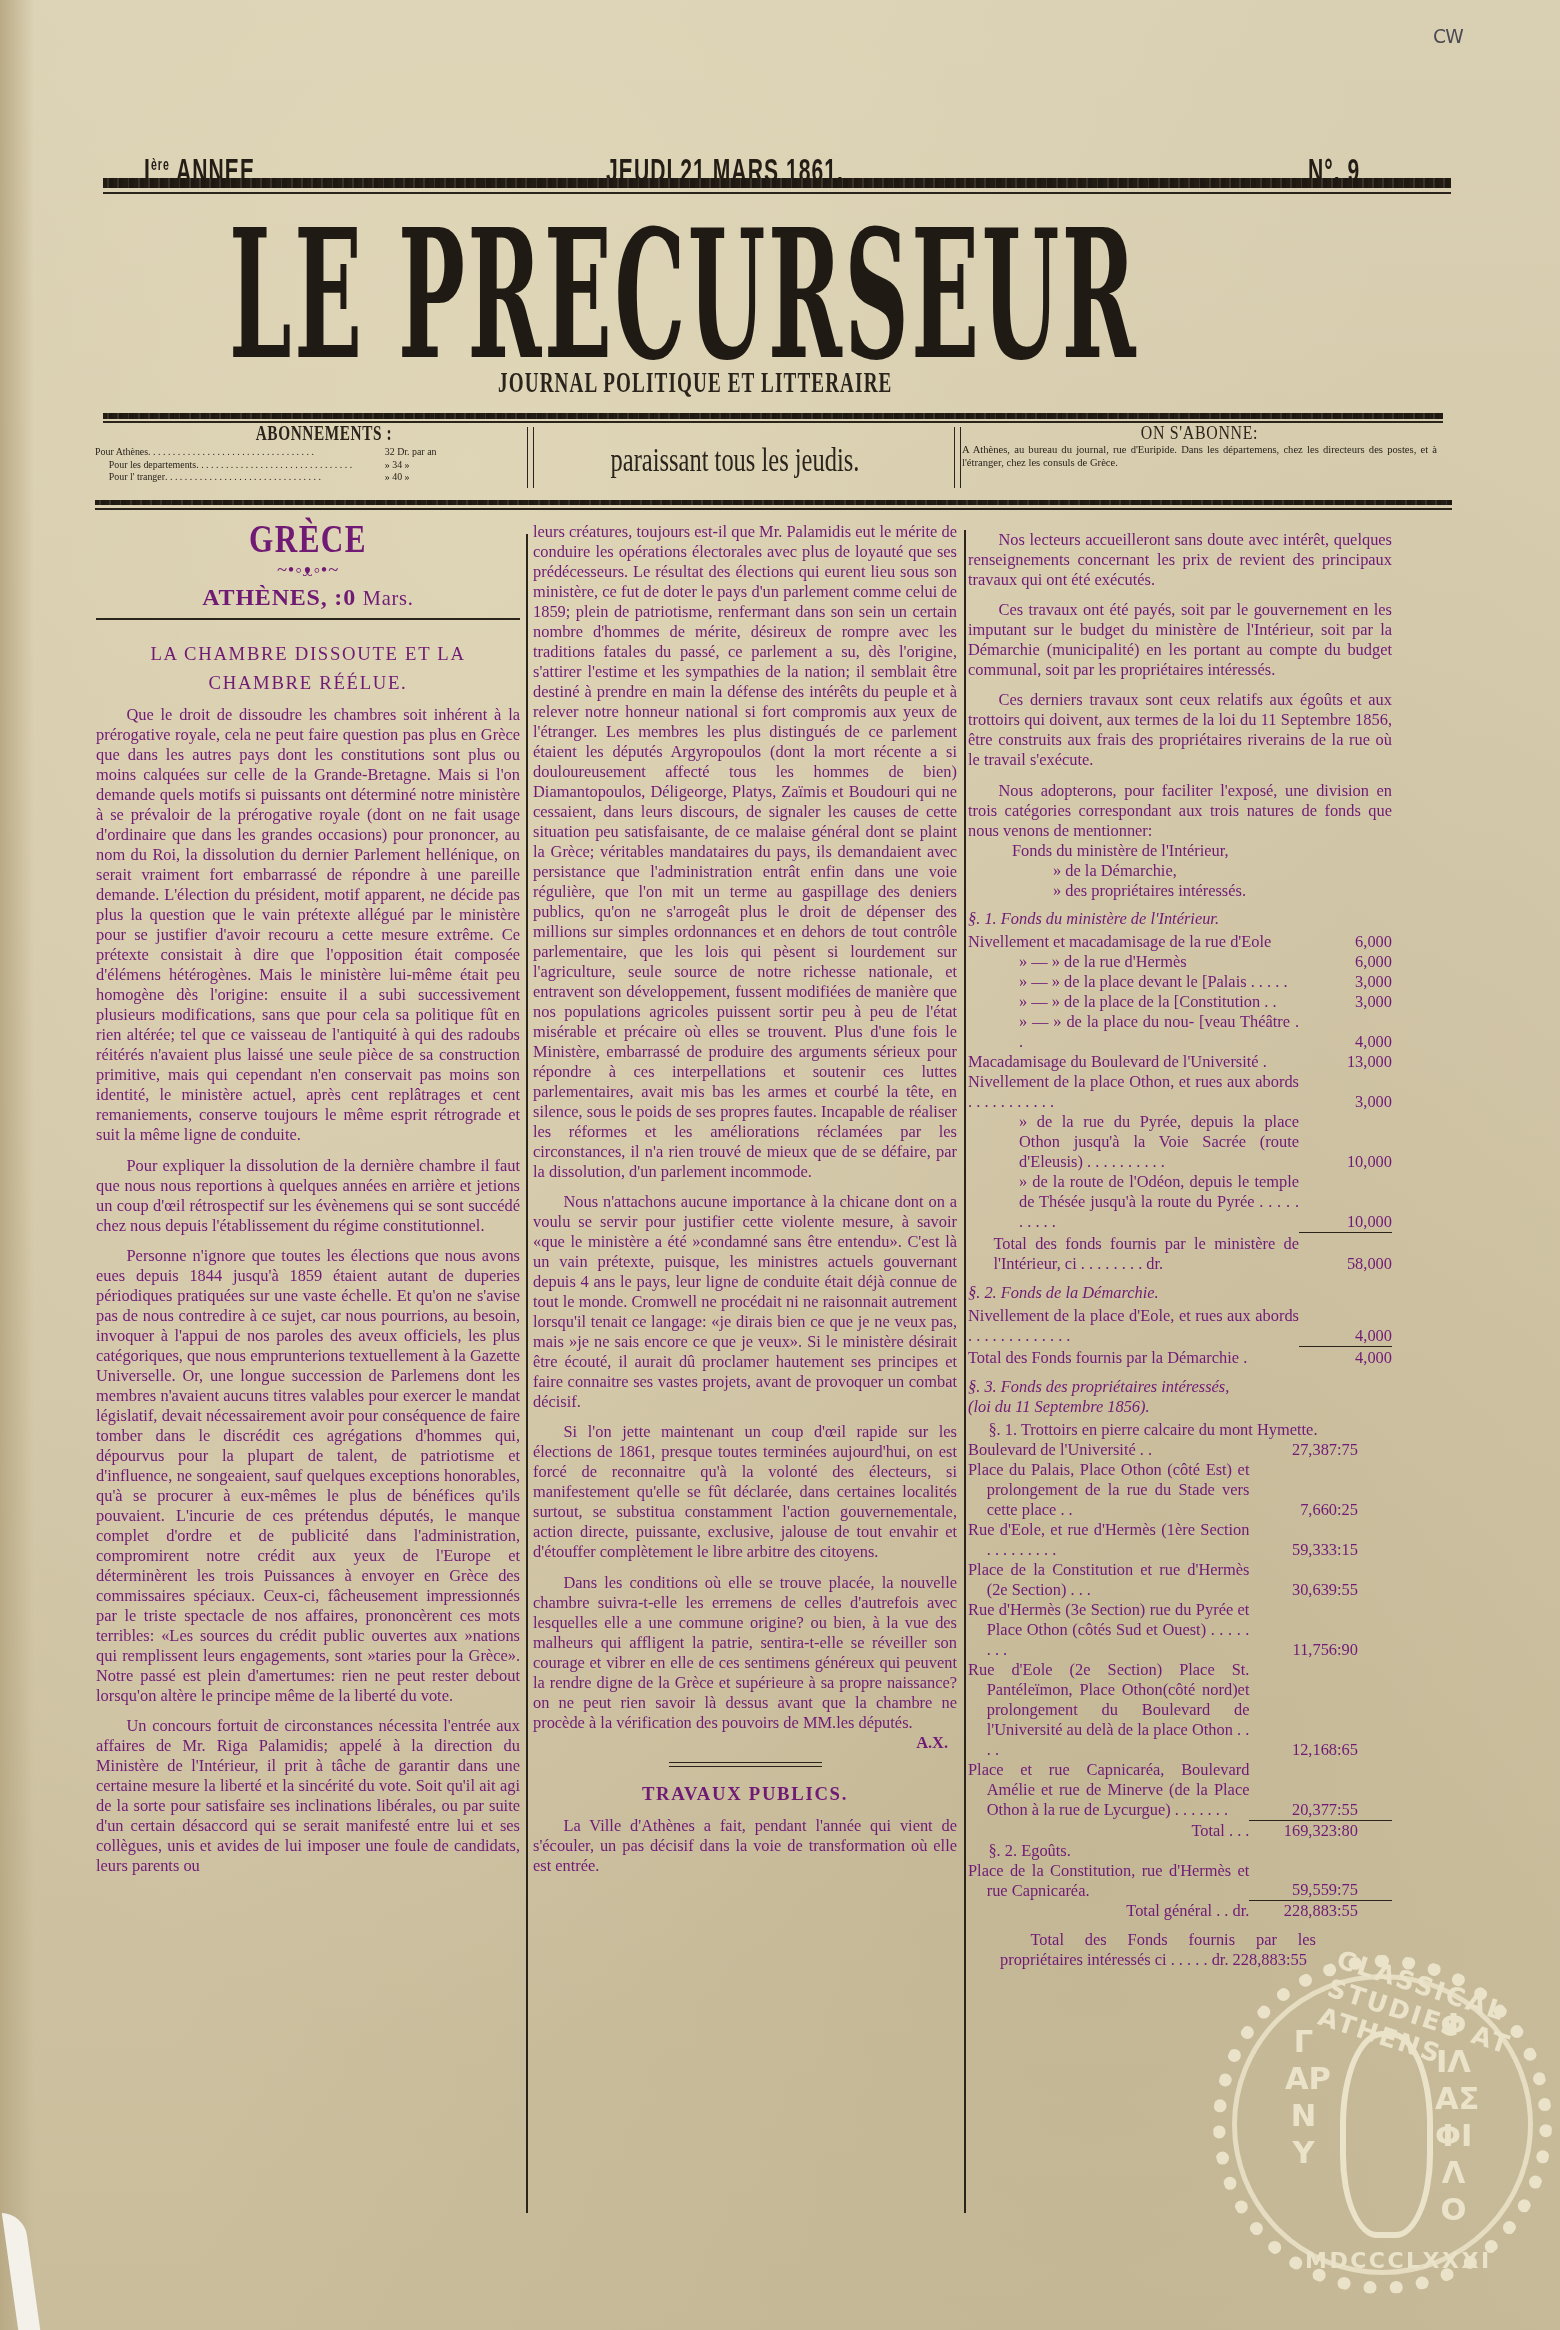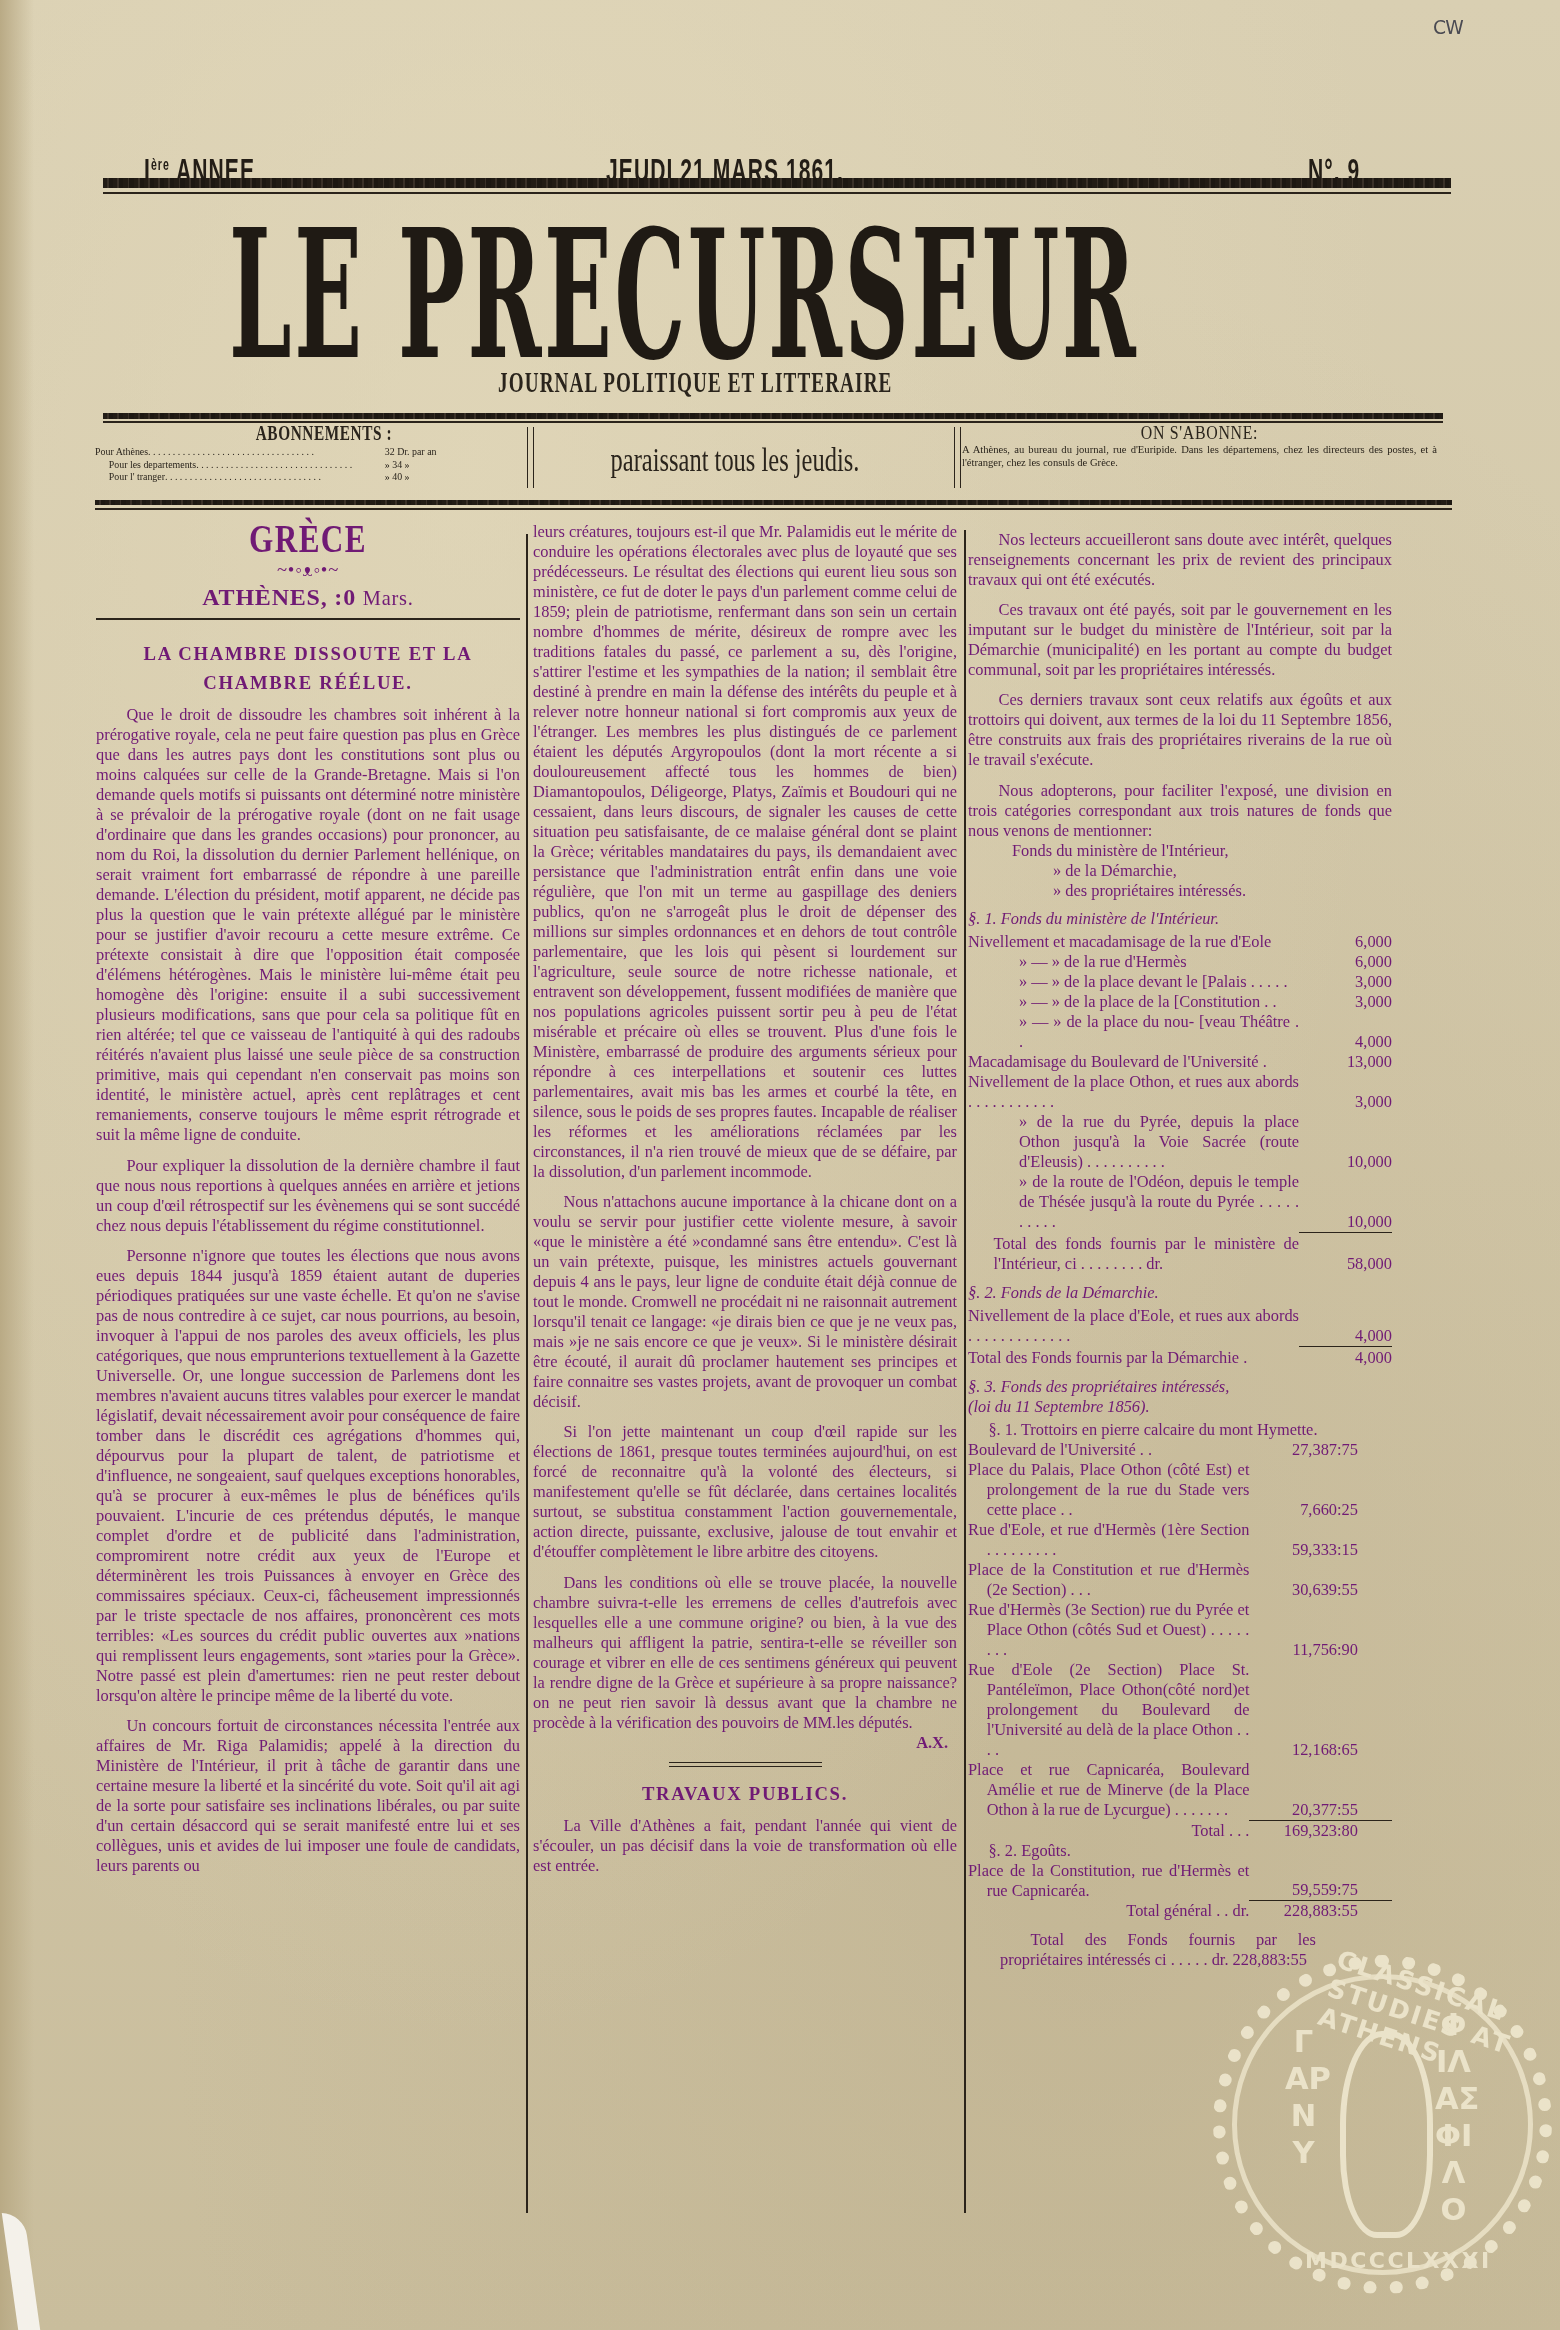--- a/index.html
+++ b/index.html
@@ -19,21 +19,21 @@
   }
   .left-edge {
     position: absolute; left: 0; top: 0; width: 34px; height: 2330px;
     background: linear-gradient(90deg, #b9aa85, rgba(0,0,0,0));
   }
   .tear {
     position: absolute; left: 10.2px; top: 2213px; width: 22px; height: 117px;
     background: #f4f1ea; border-radius: 0 34px 0 0; transform: skewX(8deg);
   }
   .archive-mark {
-    position: absolute; left: 1433px; top: 17px; font-family: "DejaVu Sans", sans-serif;
+    position: absolute; left: 1433px; top: 26px; font-family: "DejaVu Sans", sans-serif;
     font-size: 18.7px; color: #4a4a52; letter-spacing: -0.8px;
   }
   .masthead-top {
     position: absolute; left: 127px; top: 119px; width: 1306px; height: 51px;
     font-family: "Liberation Sans Narrow", "Liberation Sans", sans-serif;
     margin-top: 32px;
   }
   .mt-item { position: absolute; top: 0; font-size: 34px; font-weight: bold; transform: scaleX(0.62); transform-origin: left top; letter-spacing: 1.7px; color: #231d16; }
   .mt-year { left: 17px; }
   .mt-year sup { font-size: 17px; }
@@ -74,21 +74,21 @@
   .col p + p { margin-top: 10.2px; }
   .col1 { left: 96px; width: 424px; }
   .col2 { left: 533px; width: 424px; top: 522px; }
   .col3 { left: 968px; width: 424px; top: 530px; }
   .col-rule { position: absolute; width: 1.7px; background: #2b241b; }
   .section-head { text-align: center; font-size: 39px; font-weight: bold; letter-spacing: 1.7px; transform: scaleX(0.8); margin: 0; line-height: 44px; }
   .ornament { text-align: center; font-size: 18.7px; line-height: 18.7px; letter-spacing: 0.8px; }
   .dateline { text-align: center; font-size: 24px; font-weight: bold; margin: 6.8px 0 10.2px; letter-spacing: 0.8px; }
   .dateline span { font-weight: normal; font-size: 20.4px; }
   .hr { height: 2.5px; background: #2b241b; margin: 0 0 18.7px; }
-  .art-head { text-align: center; font-size: 18.7px; line-height: 29px; letter-spacing: 1.7px; font-weight: bold; margin: 0 0 8.5px; }
+  .art-head { text-align: center; font-size: 18.7px; line-height: 29px; letter-spacing: 1.7px; font-weight: normal; margin: 0 0 8.5px; }
   .sig { float: right; font-weight: bold; margin-right: 9px; }
   .dbl-rule { width: 153px; height: 3.4px; margin: 29px auto 17px; border-top: 1.7px solid #2b241b; border-bottom: 1.7px solid #2b241b; }
   .travaux-head { text-align: center; font-size: 18.7px; letter-spacing: 1.7px; font-weight: bold; margin-bottom: 12px; }
   .list-intro { padding-left: 44px; }
   .list-sub { padding-left: 85px; }
   .sec { text-align: left; font-style: italic; margin: 8.5px 0 3.4px; }
   .ledger { width: 100%; border-collapse: collapse; font-size: 16.4px; line-height: 20px; }
   .ledger td { padding: 0; vertical-align: bottom; }
   .ledger td.amt { text-align: right; white-space: nowrap; width: 93px; }
   .ledger td.desc-ind2 { padding-left: 51px; }

